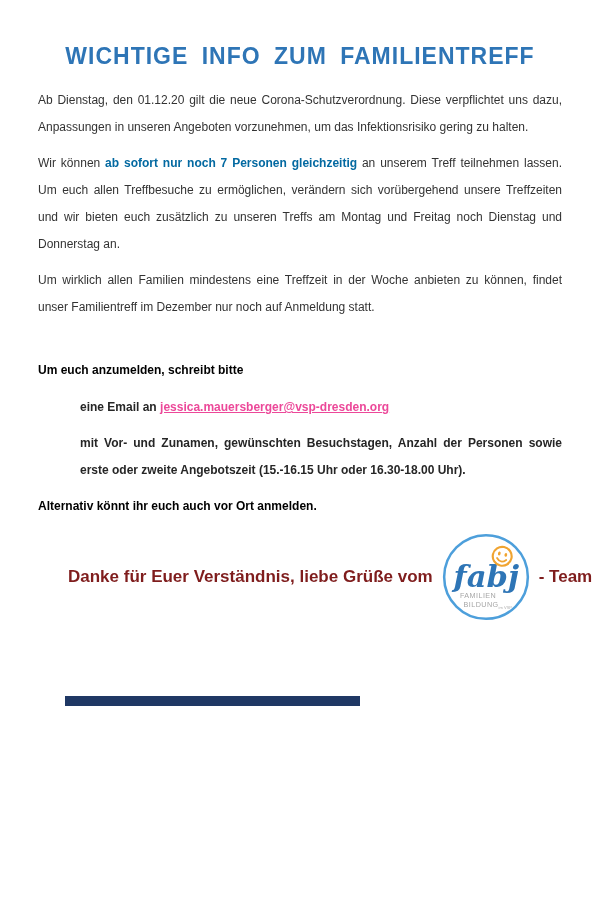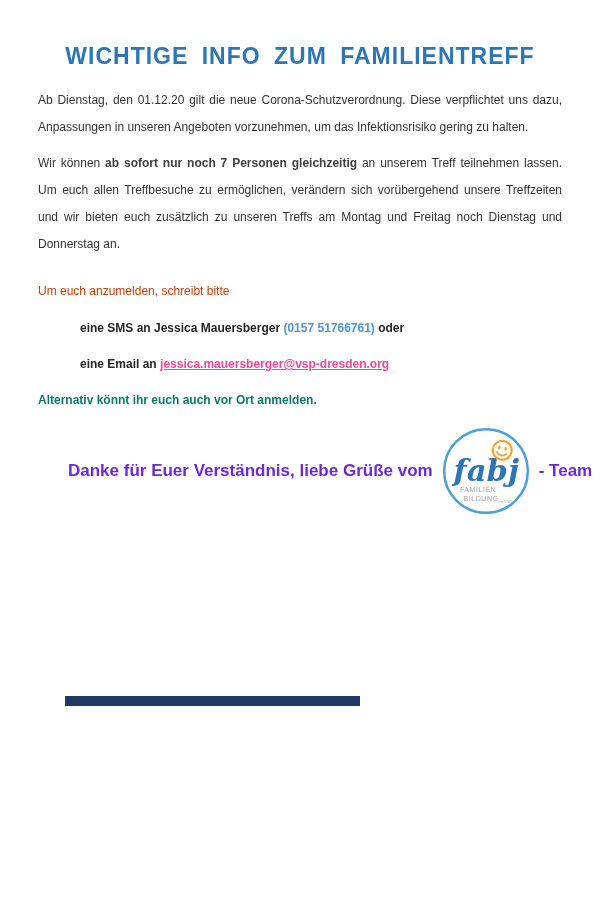--- a/index.html
+++ b/index.html
@@ -28,28 +28,28 @@
     transform: scaleY(1.08);
   }
 
   p {
     margin: 0 0 9px 0;
     font-size: 12px;
     line-height: 27px;
     text-align: justify;
     color: #333333;
   }
-  .blue-bold { color: #404040; font-weight: bold; }
+  .blue-bold { color: #0369a1; font-weight: bold; }
   p.blue-para { color: #2E75B6; font-weight: bold; text-align: left; }
 
   .signup-heading {
-    margin-top: 20px;
+    margin-top: 36px;
     margin-bottom: 10px;
-    font-weight: normal;
-    color: #c2410c;
+    font-weight: bold;
+    color: #000000;
     text-align: left;
   }
   .indent { margin-left: 42px; }
   .signup-item {
     font-weight: bold;
     color: #262626;
     margin-bottom: 9px;
     text-align: left;
   }
   .signup-details {
@@ -60,33 +60,33 @@
   }
   .phone { color: #4D96D2; font-weight: bold; }
   a.email-link {
     color: #ec4899;
     font-weight: bold;
     text-decoration: underline;
     cursor: pointer;
   }
   .alternative {
     font-weight: bold;
-    color: #0f766e;
+    color: #000000;
     text-align: left;
     margin-bottom: 8px;
   }
 
   .footer-row {
     display: flex;
     align-items: center;
     margin-top: 12px;
     padding-left: 30px;
   }
   .thanks, .team {
-    color: #6d28d9;
+    color: #7f1d1d;
     font-weight: bold;
     font-size: 17px;
     line-height: 22px;
     flex: none;
   }
   .logo-svg { width: 90px; height: 90px; margin: 0 8px; flex: none; display: block; }
 
   .footer-bar {
     position: absolute;
     left: 65px;
@@ -102,27 +102,28 @@
 <div class="page">
   <div class="content">
 
     <div class="title">WICHTIGE INFO ZUM FAMILIENTREFF</div>
 
     <p>Ab Dienstag, den 01.12.20 gilt die neue Corona-Schutzverordnung. Diese verpflichtet uns dazu, Anpassungen in unseren Angeboten vorzunehmen, um das Infektionsrisiko gering zu halten.</p>
 
     <p><span>Wir können </span><span class="blue-bold">ab sofort nur noch 7 Personen gleichzeitig</span><span> an unserem Treff teilnehmen lassen. Um euch allen Treffbesuche zu ermöglichen, verändern sich vorübergehend unsere Treffzeiten und wir bieten euch zusätzlich zu unseren Treffs am Montag und Freitag noch Dienstag und Donnerstag an.</span></p>
 
 
+    <p>Um wirklich allen Familien mindestens eine Treffzeit in der Woche anbieten zu können, findet unser Familientreff im Dezember nur noch auf Anmeldung statt.</p>
 
     <p class="signup-heading">Um euch anzumelden, schreibt bitte</p>
 
-    <p class="signup-item indent"><span>eine SMS an Jessica Mauersberger </span><span class="phone">(0157 51766761)</span><span> oder</span></p>
 
     <p class="signup-item indent"><span>eine Email an </span><a class="email-link" href="#">jessica.mauersberger@vsp-dresden.org</a></p>
 
+    <p class="signup-details indent">mit Vor- und Zunamen, gewünschten Besuchstagen, Anzahl der Personen sowie erste oder zweite Angebotszeit (15.-16.15 Uhr oder 16.30-18.00 Uhr).</p>
 
     <p class="alternative">Alternativ könnt ihr euch auch vor Ort anmelden.</p>
 
 
     <div class="footer-row">
       <span class="thanks">Danke für Euer Verständnis, liebe Grüße vom</span>
 
       <svg class="logo-svg" viewBox="0 0 100 100">
         <circle cx="50" cy="50" r="46.5" fill="#ffffff" stroke="#4D9FDB" stroke-width="2.8"></circle>
         <text x="14" y="61" font-family="DejaVu Serif, serif" font-style="italic" font-weight="bold" font-size="34" fill="#2E75B6">fabj</text>

